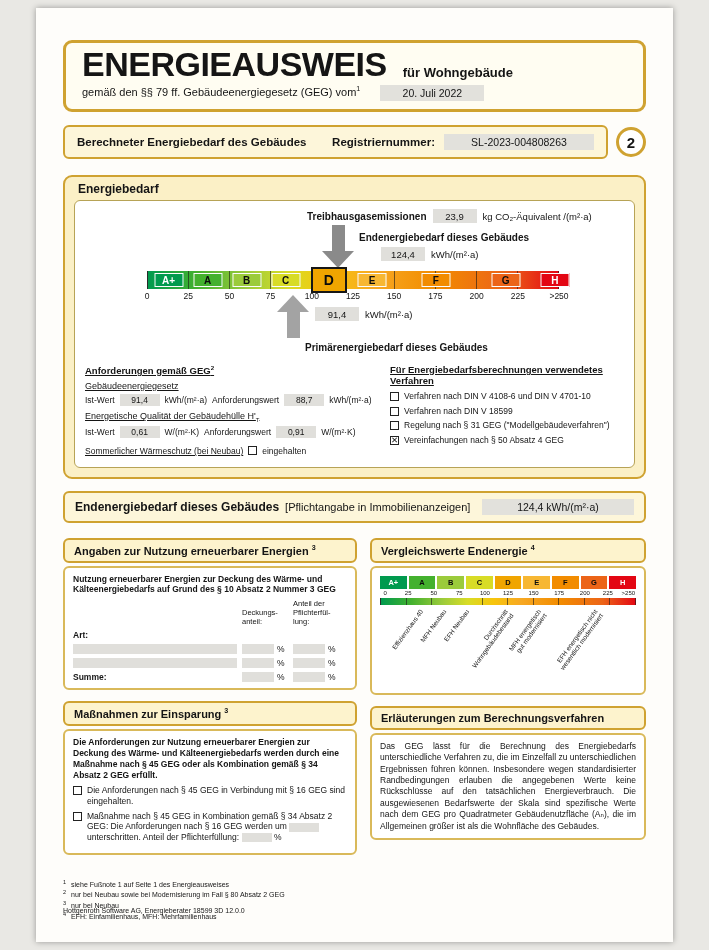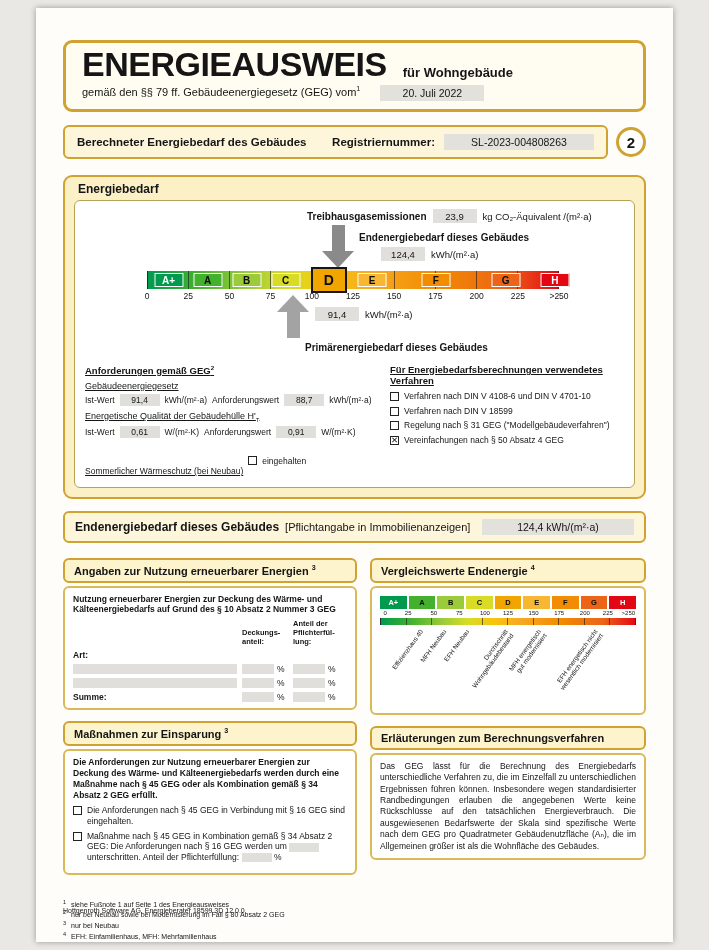--- a/index.html
+++ b/index.html
@@ -1,21 +1,21 @@
 <!DOCTYPE html>
 <html><head>
 <meta charset="utf-8">
 <style>
   * { margin:0; padding:0; box-sizing:border-box; }
   html,body { width:709px; height:950px; }
   body { background:#e9e8e4; font-family:"Liberation Sans","DejaVu Sans",sans-serif; color:#151515; position:relative; overflow:hidden; }
   sup { font-size:65%; }
   sub { font-size:65%; }
   .b { font-weight:bold; }
-  .u { text-decoration:underline;margin-top:20px; }
+  .u { text-decoration:underline; }
   .page { position:absolute; left:36px; top:8px; width:637px; height:934px; background:#fefdfa; box-shadow:0 0 6px rgba(0,0,0,.35); padding:32px 27px 0; }
 
   
   .header-box { border:3px solid #cfa231; border-radius:9px; background:#fffdf2; padding:2px 16px 8px; }
   .title-row { display:flex; align-items:center; }
   h1 { font-size:34px; font-weight:bold; letter-spacing:-0.5px; }
   .subtitle { font-size:13px; font-weight:bold; margin-left:16px; margin-top:16px; }
   .law-row { display:flex; align-items:flex-start; font-size:11px; margin-top:1px; }
   .field { background:#e2e1dc; padding:2px 6px; text-align:center; }
   .date-field { margin-left:20px; width:104px; font-size:10.5px; }
@@ -79,21 +79,21 @@
 
   
   .columns { display:flex; gap:13px; margin-top:15px; align-items:flex-start; }
   .col-left { flex:0 0 294px; }
   .col-right { flex:1; }
   .panel { margin-bottom:11px; }
   .panel-header { border:2.5px solid #cfa231; border-radius:6px; background:#fdf3cd; font-weight:bold; font-size:11px; padding:4px 9px; }
   .panel-body { border:2px solid #d9b95a; border-radius:6px; background:#fff; margin-top:3px; padding:6px 8px; font-size:8.5px; }
   .intro { font-weight:bold; line-height:1.28; margin-bottom:5px; }
   .ren-grid { display:grid; grid-template-columns:1fr 46px 54px; column-gap:5px; row-gap:4px; align-items:center; }
-  .colh { font-weight:bold; font-size:7.5px; white-space:pre-line; line-height:1.15; align-self:end; }
+  .colh { font-weight:normal; font-size:7.5px; white-space:pre-line; line-height:1.15; align-self:end; }
   .fieldbar { background:#e0dfdb; height:10px; }
   .cellp { display:flex; align-items:center; gap:3px; }
   .fieldbox { background:#e0dfdb; height:10px; width:32px; display:inline-block; }
   .fieldbox.inline { width:30px; height:9px; vertical-align:middle; }
 
   .cmp-body { padding:8px 8px 0; }
   .mini-letters { display:flex; gap:2px; }
   .mini-letters span { flex:1; height:13px; line-height:13px; text-align:center; font-size:7.5px; font-weight:bold; }
   .mini-ticks { position:relative; height:9px; font-size:6px; }
   .mini-ticks span { position:absolute; top:1px; transform:translateX(-50%); }

